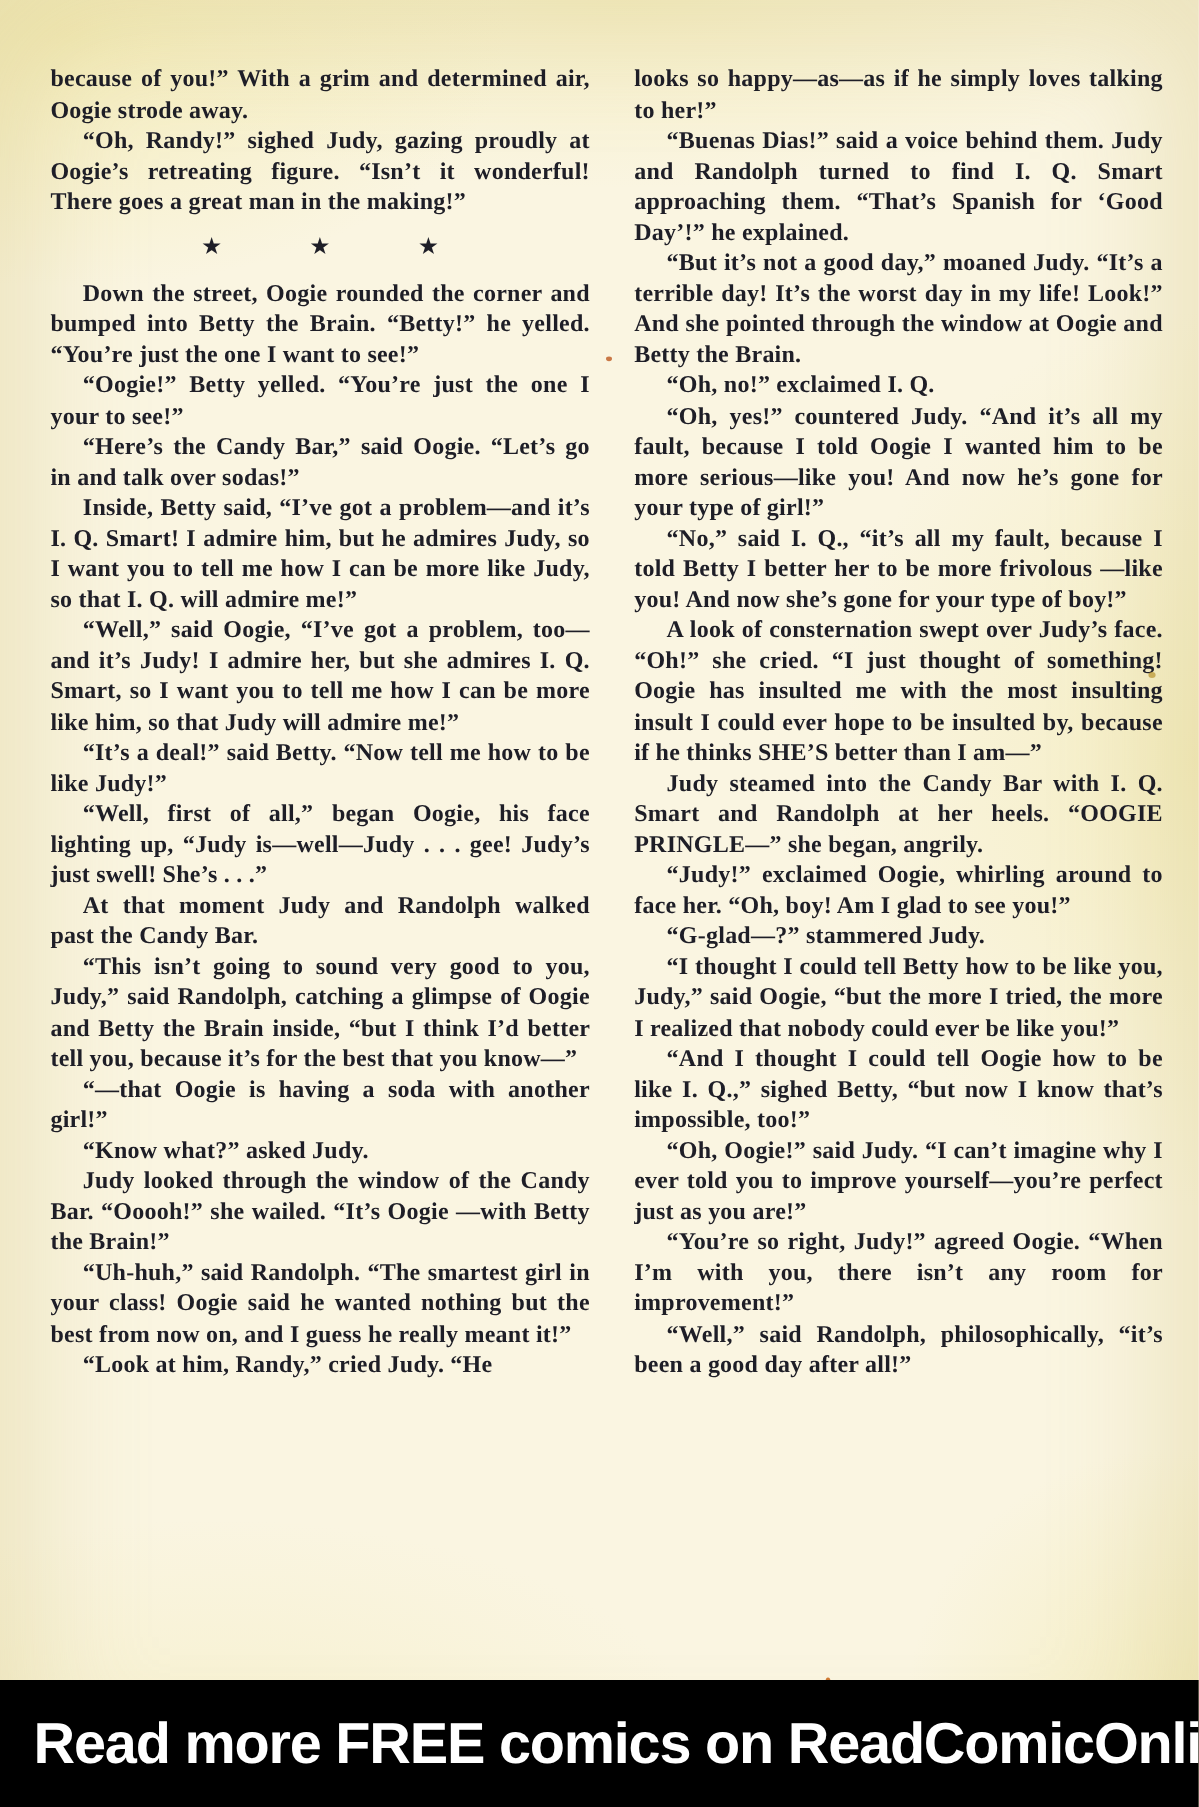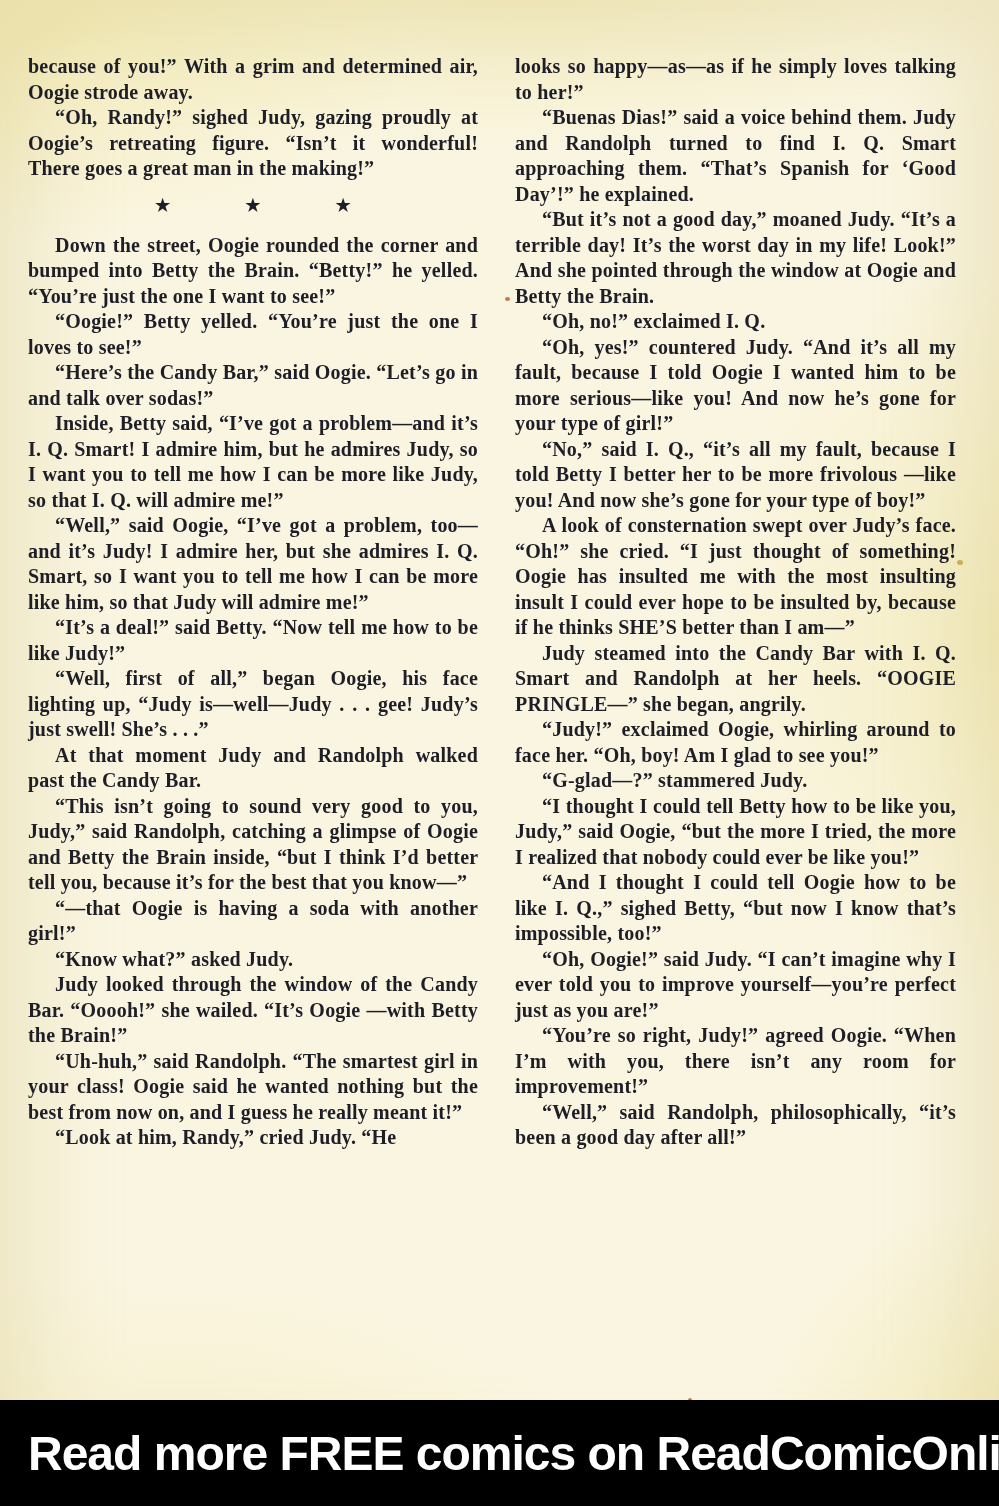--- a/index.html
+++ b/index.html
@@ -15,21 +15,21 @@
       radial-gradient(ellipse 420px 520px at 100% 42%, rgba(238,228,158,0.45), transparent 72%),
       radial-gradient(ellipse 640px 210px at 52% 0%, rgba(243,234,178,0.5), transparent 75%),
       radial-gradient(ellipse 560px 280px at 18% 98%, rgba(240,232,175,0.38), transparent 75%),
       radial-gradient(ellipse 300px 300px at 98% 95%, rgba(236,226,150,0.4), transparent 75%),
       var(--paper,#faf5e1);
     box-shadow: inset 0 0 95px 28px rgba(205,190,110,0.30);
   }
   .columns{
     position:absolute;top:0;left:0;right:0;
     display:flex;
-    padding:54px 30px 0 28px;
+    padding:54px 30px 0 42px;
     gap:37px;
     box-sizing:border-box;
   }
   .col{
     color:var(--ink,#1e1e27);
     font-size:20px;
     line-height:25.5px;
     font-weight:700;
     text-align:justify;
     letter-spacing:0.2px;
@@ -72,21 +72,21 @@
   <div class="columns">
     <div class="col col-left">
         <p class="para no-indent"><span>because of you!” With a grim and determined air, Oogie strode away.</span></p>
         <p class="para"><span>“Oh, Randy!” sighed Judy, gazing proudly at Oogie’s retreating figure. “Isn’t it wonderful! There goes a great man in the making!”</span></p>
         <div class="stars">
           <span>★</span>
           <span>★</span>
           <span>★</span>
         </div>
         <p class="para"><span>Down the street, Oogie rounded the corner and bumped into Betty the Brain. “Betty!” he yelled. “You’re just the one I want to see!”</span></p>
-        <p class="para"><span>“Oogie!” Betty yelled. “</span><span class="it">You’re</span><span> just the one </span><span class="it">I</span><span> loves to see!”</span></p>
+        <p class="para"><span>“Oogie!” Betty yelled. “</span><span class="it">You’re</span><span> just the one </span><span class="it">I</span><span> your to see!”</span></p>
         <p class="para"><span>“Here’s the Candy Bar,” said Oogie. “Let’s go in and talk over sodas!”</span></p>
         <p class="para"><span>Inside, Betty said, “I’ve got a problem—and it’s I. Q. Smart! I admire him, but he admires Judy, so I want you to tell me how I can be more like Judy, so that I. Q. will admire </span><span class="it">me!</span><span>”</span></p>
         <p class="para"><span>“Well,” said Oogie, “I’ve got a problem, too—and it’s Judy! I admire her, but she admires I. Q. Smart, so I want you to tell me how I can be more like him, so that Judy will admire </span><span class="it">me!</span><span>”</span></p>
         <p class="para"><span>“It’s a deal!” said Betty. “Now tell me how to be like Judy!”</span></p>
         <p class="para"><span>“Well, first of all,” began Oogie, his face lighting up, “Judy is—well—Judy . . . gee! Judy’s just swell! She’s . . .”</span></p>
         <p class="para"><span>At that moment Judy and Randolph walked past the Candy Bar.</span></p>
         <p class="para"><span>“This isn’t going to sound very </span><span class="it">good</span><span> to you, Judy,” said Randolph, catching a glimpse of Oogie and Betty the Brain inside, “but I think I’d </span><span class="it">better</span><span> tell you, because it’s for the </span><span class="it">best</span><span> that you know—”</span></p>
         <p class="para"><span>“—that Oogie is having a soda with another girl!”</span></p>
         <p class="para"><span>“Know </span><span class="it">what?</span><span>” asked Judy.</span></p>
         <p class="para"><span>Judy looked through the window of the Candy Bar. “Ooooh!” she wailed. “It’s Oogie —with Betty the Brain!”</span></p>

